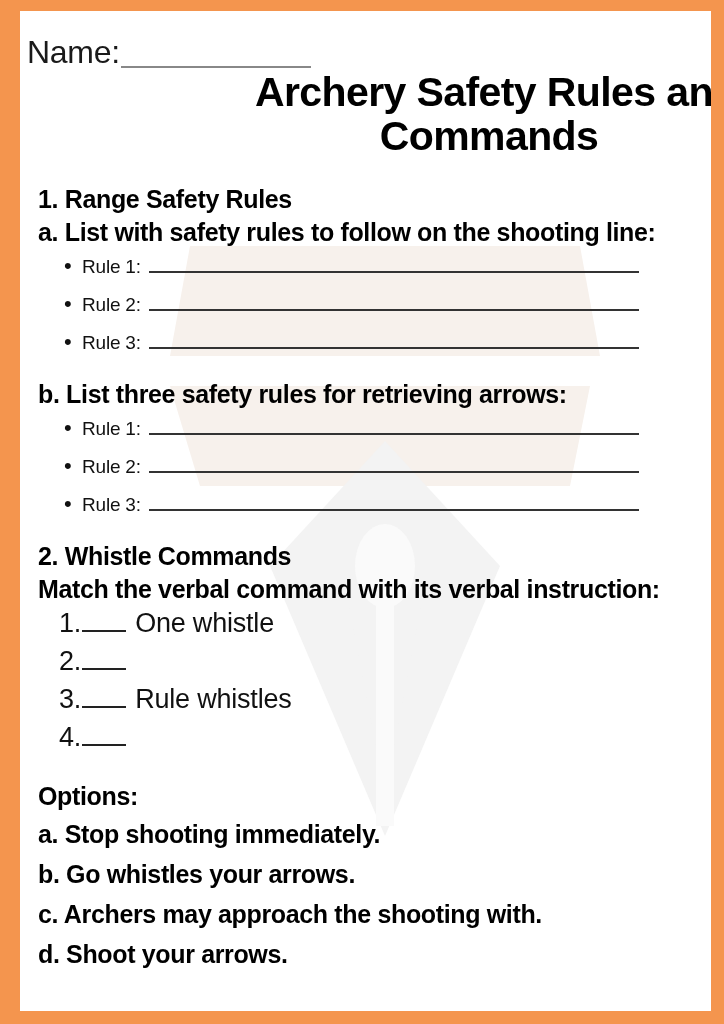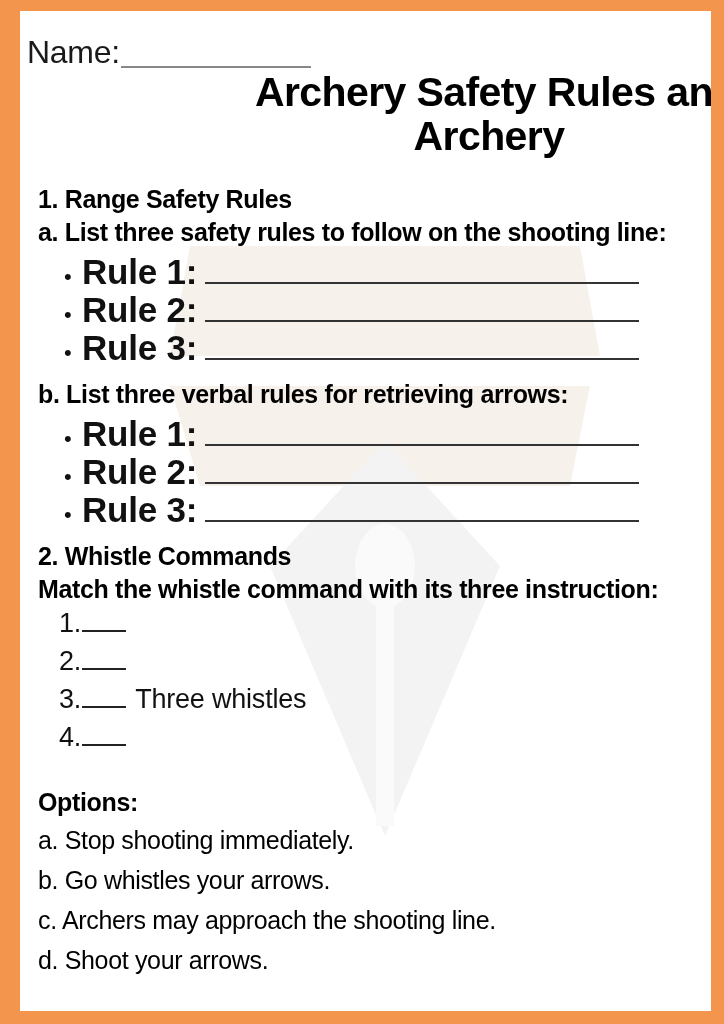--- a/index.html
+++ b/index.html
@@ -97,39 +97,39 @@
     font-weight: 700;
     letter-spacing: -0.35px;
     line-height: 1.32;
     margin-left: 11px;
     color: #000000;
     white-space: nowrap;
   }
   .heading.sect-1   { margin-top: 24px; }
   .heading.sect-1b  { margin-top: 12px; }
   .heading.sect-2   { margin-top: 12px; }
-  .heading.options  { margin-top: 26px; }
+  .heading.options  { margin-top: 20px; }
 
   
   .rule-list { margin: 3px 0 0 0; }
   .rule-item {
     display: flex;
     align-items: baseline;
     height: 38px;
     margin-left: 37px;
   }
   .rule-bullet {
     font-size: 22px;
     line-height: 1;
     width: 18px;
     color: #111111;
   }
   .rule-label {
-    font-size: 35px;
-    font-weight: 700;
+    font-size: 19px;
+    font-weight: 400;
     letter-spacing: -0.2px;
     color: #111111;
     white-space: nowrap;
   }
   .rule-blank {
     flex: 1 1 auto;
     border-bottom: 2px solid #333333;
     height: 19px;
     margin-left: 8px;
     margin-right: 72px;
@@ -154,21 +154,21 @@
     width: 44px;
     border-bottom: 2px solid #222222;
     height: 16px;
     margin: 0 9px 0 0;
   }
 
   
   .option-list { margin-top: 1px; }
   .option-item {
     font-size: 25px;
-    font-weight: 400;
+    font-weight: 700;
     letter-spacing: -0.35px;
     line-height: 1.6;
     margin-left: 11px;
     color: #000000;
     white-space: nowrap;
   }
 </style>
 </head>
 <body>
 
@@ -192,91 +192,92 @@
 
     <div id="content">
 
       <div class="name-row">
         <span class="name-label">Name:</span>
         <span class="name-blank"></span>
       </div>
 
       <div class="title-block">
         <div class="title-line">Archery Safety Rules and</div>
-        <div class="title-line">Archery</div>
+        <div class="title-line">Commands</div>
       </div>
 
       <div class="heading sect-1">1. Range Safety Rules</div>
 
-      <div class="heading">a. List three safety rules to follow on the shooting line:</div>
+      <div class="heading">a. List with safety rules to follow on the shooting line:</div>
 
       <div class="rule-list">
         <div class="rule-item">
           <span class="rule-bullet">•</span>
           <span class="rule-label">Rule 1:</span>
           <span class="rule-blank"></span>
         </div>
         <div class="rule-item">
           <span class="rule-bullet">•</span>
           <span class="rule-label">Rule 2:</span>
           <span class="rule-blank"></span>
         </div>
         <div class="rule-item">
           <span class="rule-bullet">•</span>
           <span class="rule-label">Rule 3:</span>
           <span class="rule-blank"></span>
         </div>
       </div>
 
-      <div class="heading sect-1b">b. List three verbal rules for retrieving arrows:</div>
+      <div class="heading sect-1b">b. List three safety rules for retrieving arrows:</div>
 
       <div class="rule-list">
         <div class="rule-item">
           <span class="rule-bullet">•</span>
           <span class="rule-label">Rule 1:</span>
           <span class="rule-blank"></span>
         </div>
         <div class="rule-item">
           <span class="rule-bullet">•</span>
           <span class="rule-label">Rule 2:</span>
           <span class="rule-blank"></span>
         </div>
         <div class="rule-item">
           <span class="rule-bullet">•</span>
           <span class="rule-label">Rule 3:</span>
           <span class="rule-blank"></span>
         </div>
       </div>
 
       <div class="heading sect-2">2. Whistle Commands</div>
-      <div class="heading">Match the whistle command with its three instruction:</div>
+      <div class="heading">Match the verbal command with its verbal instruction:</div>
 
       <div class="match-list">
         <div class="match-item">
           <span class="match-num">1.</span>
           <span class="match-blank"></span>
+          <span>One whistle</span>
         </div>
         <div class="match-item">
           <span class="match-num">2.</span>
           <span class="match-blank"></span>
         </div>
         <div class="match-item">
           <span class="match-num">3.</span>
           <span class="match-blank"></span>
-          <span>Three whistles</span>
+          <span>Rule whistles</span>
         </div>
         <div class="match-item">
           <span class="match-num">4.</span>
           <span class="match-blank"></span>
         </div>
       </div>
 
       <div class="heading options">Options:</div>
       <div class="option-list">
         <div class="option-item">a. Stop shooting immediately.</div>
         <div class="option-item">b. Go whistles your arrows.</div>
-        <div class="option-item">c. Archers may approach the shooting line.</div>
+        <div class="option-item">c. Archers may approach the shooting with.</div>
         <div class="option-item">d. Shoot your arrows.</div>
       </div>
 
     </div>
   </div>
 </div>
 
 </body></html>

